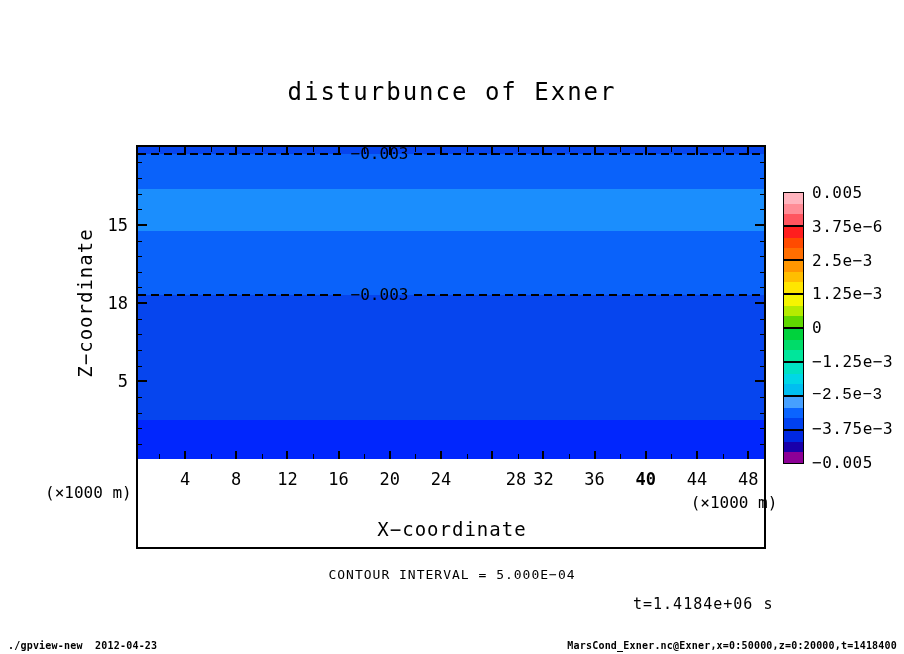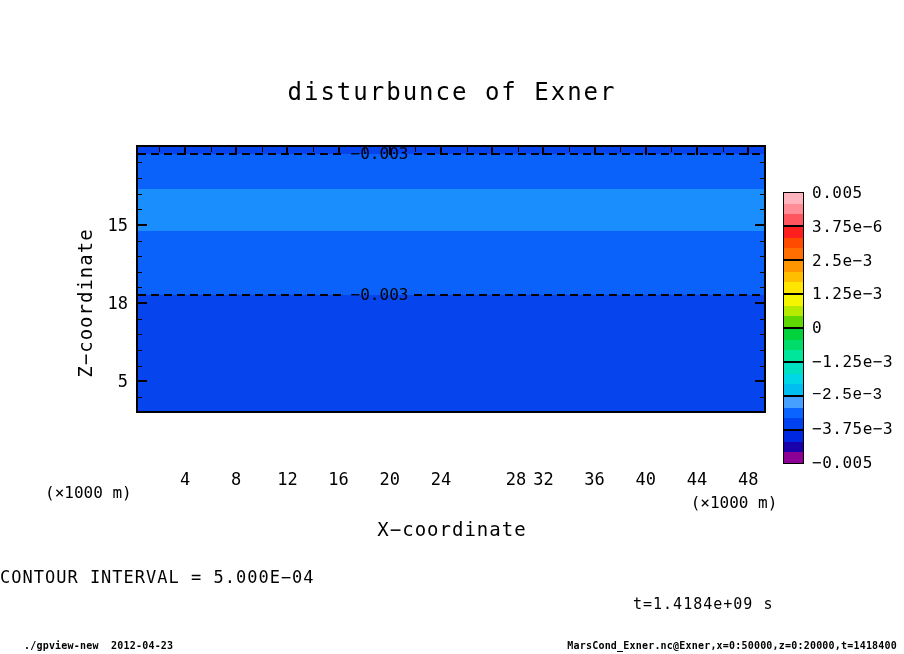--- a/index.html
+++ b/index.html
@@ -6,32 +6,32 @@
   body{
     width:904px;height:654px;position:relative;background:#ffffff;
     font-family:"DejaVu Sans Mono", monospace;color:#000;overflow:hidden;
   }
   .abs{position:absolute;}
   .title{
     left:0;top:78px;width:904px;text-align:center;
     font-size:24px;letter-spacing:2px;white-space:pre;
   }
   .plot{
-    left:136px;top:145px;width:630px;height:268px;
+    left:136px;top:145px;width:630px;height:404px;
     border:2px solid #000;box-sizing:border-box;overflow:hidden;
   }
   .band{position:absolute;left:0;width:626px;}
   .cline{position:absolute;height:2px;background:repeating-linear-gradient(to right,#000 0 8px,transparent 8px 13px);}
   .clabel{position:absolute;height:17px;line-height:17px;text-align:center;font-size:16px;white-space:pre;}
   .tick{position:absolute;background:#000;}
   .ylab{left:96px;width:32px;text-align:right;font-size:17px;height:18px;line-height:18px;}
   .xlab{top:470px;width:42px;text-align:center;font-size:17px;height:18px;line-height:18px;}
   .units{font-size:16px;white-space:pre;}
   .xaxis-title{left:0;top:518px;width:904px;text-align:center;font-size:19px;letter-spacing:1px;white-space:pre;}
-  .interval{left:0;top:567px;width:904px;text-align:left;font-size:17px;letter-spacing:1px;white-space:pre;}
+  .interval{left:0;top:567px;width:904px;text-align:center;font-size:13px;letter-spacing:1px;white-space:pre;}
   .timestamp{left:633px;top:595px;width:150px;font-size:15px;letter-spacing:1px;white-space:pre;}
   .cbar{
     left:783px;top:192px;width:19px;height:270px;
     border:1px solid #000;box-sizing:content-box;
     display:flex;flex-direction:column;
   }
   .cbar-block{flex:1;border-bottom:2px solid #000;}
   .cbar-block:last-child{border-bottom:none;}
   .cbar-lab{position:absolute;left:812px;height:17px;line-height:17px;font-size:16px;letter-spacing:0.5px;white-space:pre;}
   .footer{top:640px;font-size:10px;font-weight:bold;letter-spacing:0.2px;white-space:pre;}
@@ -152,33 +152,33 @@
 <div id="xticks">
     <div class="abs xlab" style="left: 164px;">4</div>
     <div class="abs xlab" style="left: 215.2px;">8</div>
     <div class="abs xlab" style="left: 266.4px;">12</div>
     <div class="abs xlab" style="left: 317.6px;">16</div>
     <div class="abs xlab" style="left: 368.8px;">20</div>
     <div class="abs xlab" style="left: 420px;">24</div>
     <div class="abs xlab" style="left: 495px;">28</div>
     <div class="abs xlab" style="left: 522.4px;">32</div>
     <div class="abs xlab" style="left: 573.6px;">36</div>
-    <div class="abs xlab" style="left: 624.8px;">40</div>
+    <div class="abs xlab" style="left: 624.8px; font-weight: bold;">40</div>
     <div class="abs xlab" style="left: 676px;">44</div>
     <div class="abs xlab" style="left: 727.2px;">48</div>
   </div>
 
 <div class="abs units" style="left:45px;top:483px;">(×1000 m)</div>
 <div class="abs units" style="left:684px;top:493px;width:100px;text-align:center;">(×1000 m)</div>
 
 <div class="abs xaxis-title">X−coordinate</div>
 
 <div class="abs interval">CONTOUR INTERVAL = 5.000E−04</div>
 
-<div class="abs timestamp">t=1.4184e+09 s</div>
+<div class="abs timestamp">t=1.4184e+06 s</div>
 
 <div class="abs cbar" id="cbar">
     <div class="cbar-block" style="background: linear-gradient(rgb(255, 180, 190) 0px, rgb(255, 180, 190) 33%, rgb(255, 140, 150) 33%, rgb(255, 140, 150) 66%, rgb(255, 85, 95) 66%, rgb(255, 85, 95) 100%);"></div>
     <div class="cbar-block" style="background: linear-gradient(rgb(255, 30, 30) 0px, rgb(255, 30, 30) 33%, rgb(255, 75, 0) 33%, rgb(255, 75, 0) 66%, rgb(255, 110, 0) 66%, rgb(255, 110, 0) 100%);"></div>
     <div class="cbar-block" style="background: linear-gradient(rgb(255, 150, 0) 0px, rgb(255, 150, 0) 33%, rgb(255, 190, 0) 33%, rgb(255, 190, 0) 66%, rgb(255, 230, 0) 66%, rgb(255, 230, 0) 100%);"></div>
     <div class="cbar-block" style="background: linear-gradient(rgb(245, 245, 0) 0px, rgb(245, 245, 0) 33%, rgb(180, 235, 0) 33%, rgb(180, 235, 0) 66%, rgb(95, 215, 0) 66%, rgb(95, 215, 0) 100%);"></div>
     <div class="cbar-block" style="background: linear-gradient(rgb(0, 210, 60) 0px, rgb(0, 210, 60) 33%, rgb(0, 220, 105) 33%, rgb(0, 220, 105) 66%, rgb(0, 230, 155) 66%, rgb(0, 230, 155) 100%);"></div>
     <div class="cbar-block" style="background: linear-gradient(rgb(0, 225, 195) 0px, rgb(0, 225, 195) 33%, rgb(0, 215, 230) 33%, rgb(0, 215, 230) 66%, rgb(0, 190, 240) 66%, rgb(0, 190, 240) 100%);"></div>
     <div class="cbar-block" style="background: linear-gradient(rgb(70, 160, 255) 0px, rgb(70, 160, 255) 33%, rgb(10, 100, 255) 33%, rgb(10, 100, 255) 66%, rgb(0, 65, 240) 66%, rgb(0, 65, 240) 100%);"></div>
     <div class="cbar-block" style="background: linear-gradient(rgb(0, 40, 225) 0px, rgb(0, 40, 225) 33%, rgb(25, 0, 170) 33%, rgb(25, 0, 170) 66%, rgb(140, 0, 150) 66%, rgb(140, 0, 150) 100%);"></div>
@@ -188,14 +188,14 @@
     <div class="abs cbar-lab" style="top: 217.75px;">3.75e−6</div>
     <div class="abs cbar-lab" style="top: 251.5px;">2.5e−3</div>
     <div class="abs cbar-lab" style="top: 285.25px;">1.25e−3</div>
     <div class="abs cbar-lab" style="top: 319px;">0</div>
     <div class="abs cbar-lab" style="top: 352.75px;">−1.25e−3</div>
     <div class="abs cbar-lab" style="top: 386.5px; font-family: Liberation Mono, monospace;">−2.5e−3</div>
     <div class="abs cbar-lab" style="top: 420.25px;">−3.75e−3</div>
     <div class="abs cbar-lab" style="top: 454px;">−0.005</div>
   </div>
 
-<div class="abs footer" style="left:24px;">./gpview-new  2012-04-23</div>
+<div class="abs footer" style="left:8px;">./gpview-new  2012-04-23</div>
 <div class="abs footer" style="right:7px;">MarsCond_Exner.nc@Exner,x=0:50000,z=0:20000,t=1418400</div>
 
 </body></html>

